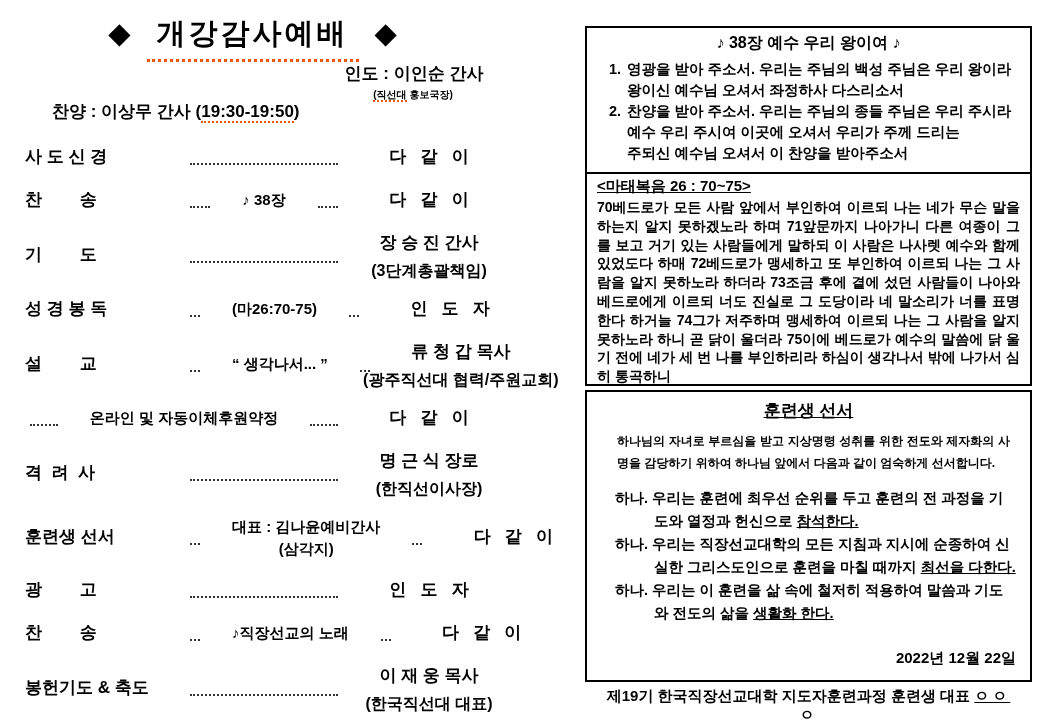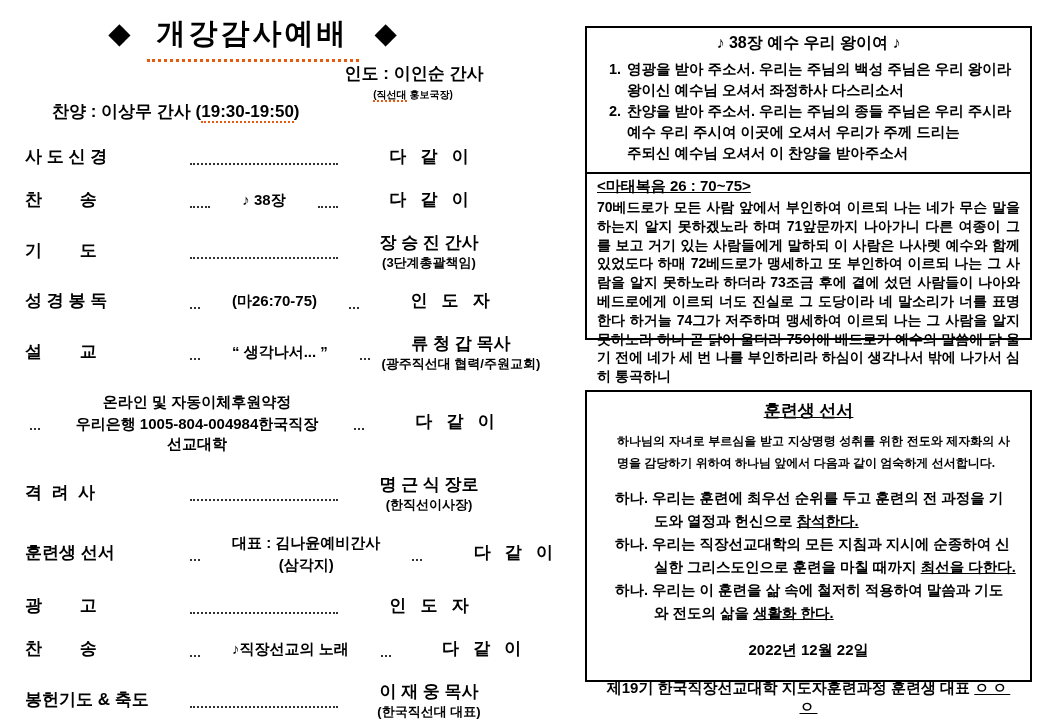--- a/index.html
+++ b/index.html
@@ -17,37 +17,37 @@
   .praise-line{position:absolute;left:52px;top:100px;font-size:17px;}
   .order-list{position:absolute;left:25px;top:145px;width:463px;font-size:17px;}
   .worship-row{display:flex;align-items:center;margin-bottom:19px;line-height:24px;gap:27px;}
   .wlabel{width:133px;white-space:pre;flex:0 0 auto;}
   .leader{flex:1 1 auto;height:14px;border-bottom:2px dotted #333;margin:0 5px;min-width:10px;}
   .center-col{flex:0 0 auto;text-align:center;max-width:250px;}
   .center-main{font-size:15px;}
   .center-sub{font-size:15px;line-height:20px;display:block;}
   .right-col{width:118px;flex:0 0 auto;display:flex;flex-direction:column;align-items:center;}
   .right-main{white-space:pre;}
-  .right-sub{font-size:13px;white-space:nowrap;line-height:15px;}
+  .right-sub{font-size:16px;white-space:nowrap;line-height:15px;margin-top:8px;}
   
   .box{position:absolute;left:585px;width:447px;border:2px solid #000;box-sizing:border-box;background:#fff;}
   .box-hymn{top:26px;height:159px;padding:5px 12px 0 12px;}
   .hymn-title{text-align:center;font-size:16px;margin-bottom:5px;}
   .verse{display:flex;font-size:14.5px;line-height:21px;}
   .verse-num{width:22px;text-align:right;margin-right:6px;flex:0 0 auto;}
-  .box-scripture{top:172px;height:168px;padding:3px 10px 0 10px;}
+  .box-scripture{top:172px;height:214px;padding:3px 10px 0 10px;}
   .scripture-title{font-size:15px;text-decoration:underline;margin-bottom:2px;}
   .scripture-body{font-size:14px;line-height:18.8px;text-align:justify;}
   .box-pledge{top:390px;height:292px;padding:7px 14px 0 14px;}
   .pledge-title{text-align:center;font-size:17px;margin-bottom:8px;}
   .pledge-title span{text-decoration:underline;}
   .pledge-intro{font-size:12px;line-height:22px;margin:0 6px 13px 16px;text-align:justify;}
   .pledge-item{font-size:14.5px;line-height:23px;padding-left:53px;text-indent:-39px;}
   .pledge-item u{text-decoration:underline;}
-  .pledge-date{text-align:center;font-size:15px;margin-top:16px;}
+  .pledge-date{text-align:right;font-size:15px;margin-top:24px;}
   .pledge-sig{text-align:center;font-size:15px;margin-top:19px;}
   .sig-name{text-decoration:underline;letter-spacing:3px;}
 </style>
 </head>
 <body>
 
 <div class="title-wrap">
   <span>◆</span><span class="title-main">개강감사예배</span><span>◆</span>
 </div>
 
@@ -113,21 +113,20 @@
     <span class="leader leader2"></span>
     <span class="right-col">
       <span class="right-main">류 청 갑 목사</span>
       <span class="right-sub">(광주직선대 협력/주원교회)</span>
     </span>
   </div>
     <div class="worship-row">
     <span class="leader"></span>
     <span class="center-col">
       <span class="center-main">온라인 및 자동이체후원약정</span>
-      <span class="center-sub">우리은행 1005-804-004984한국직장선교대학</span>
     </span>
     <span class="leader leader2"></span>
     <span class="right-col">
       <span class="right-main">다   같   이</span>
 
     </span>
   </div>
     <div class="worship-row">
     <span class="wlabel">격  려  사</span>
     <span class="leader"></span>

